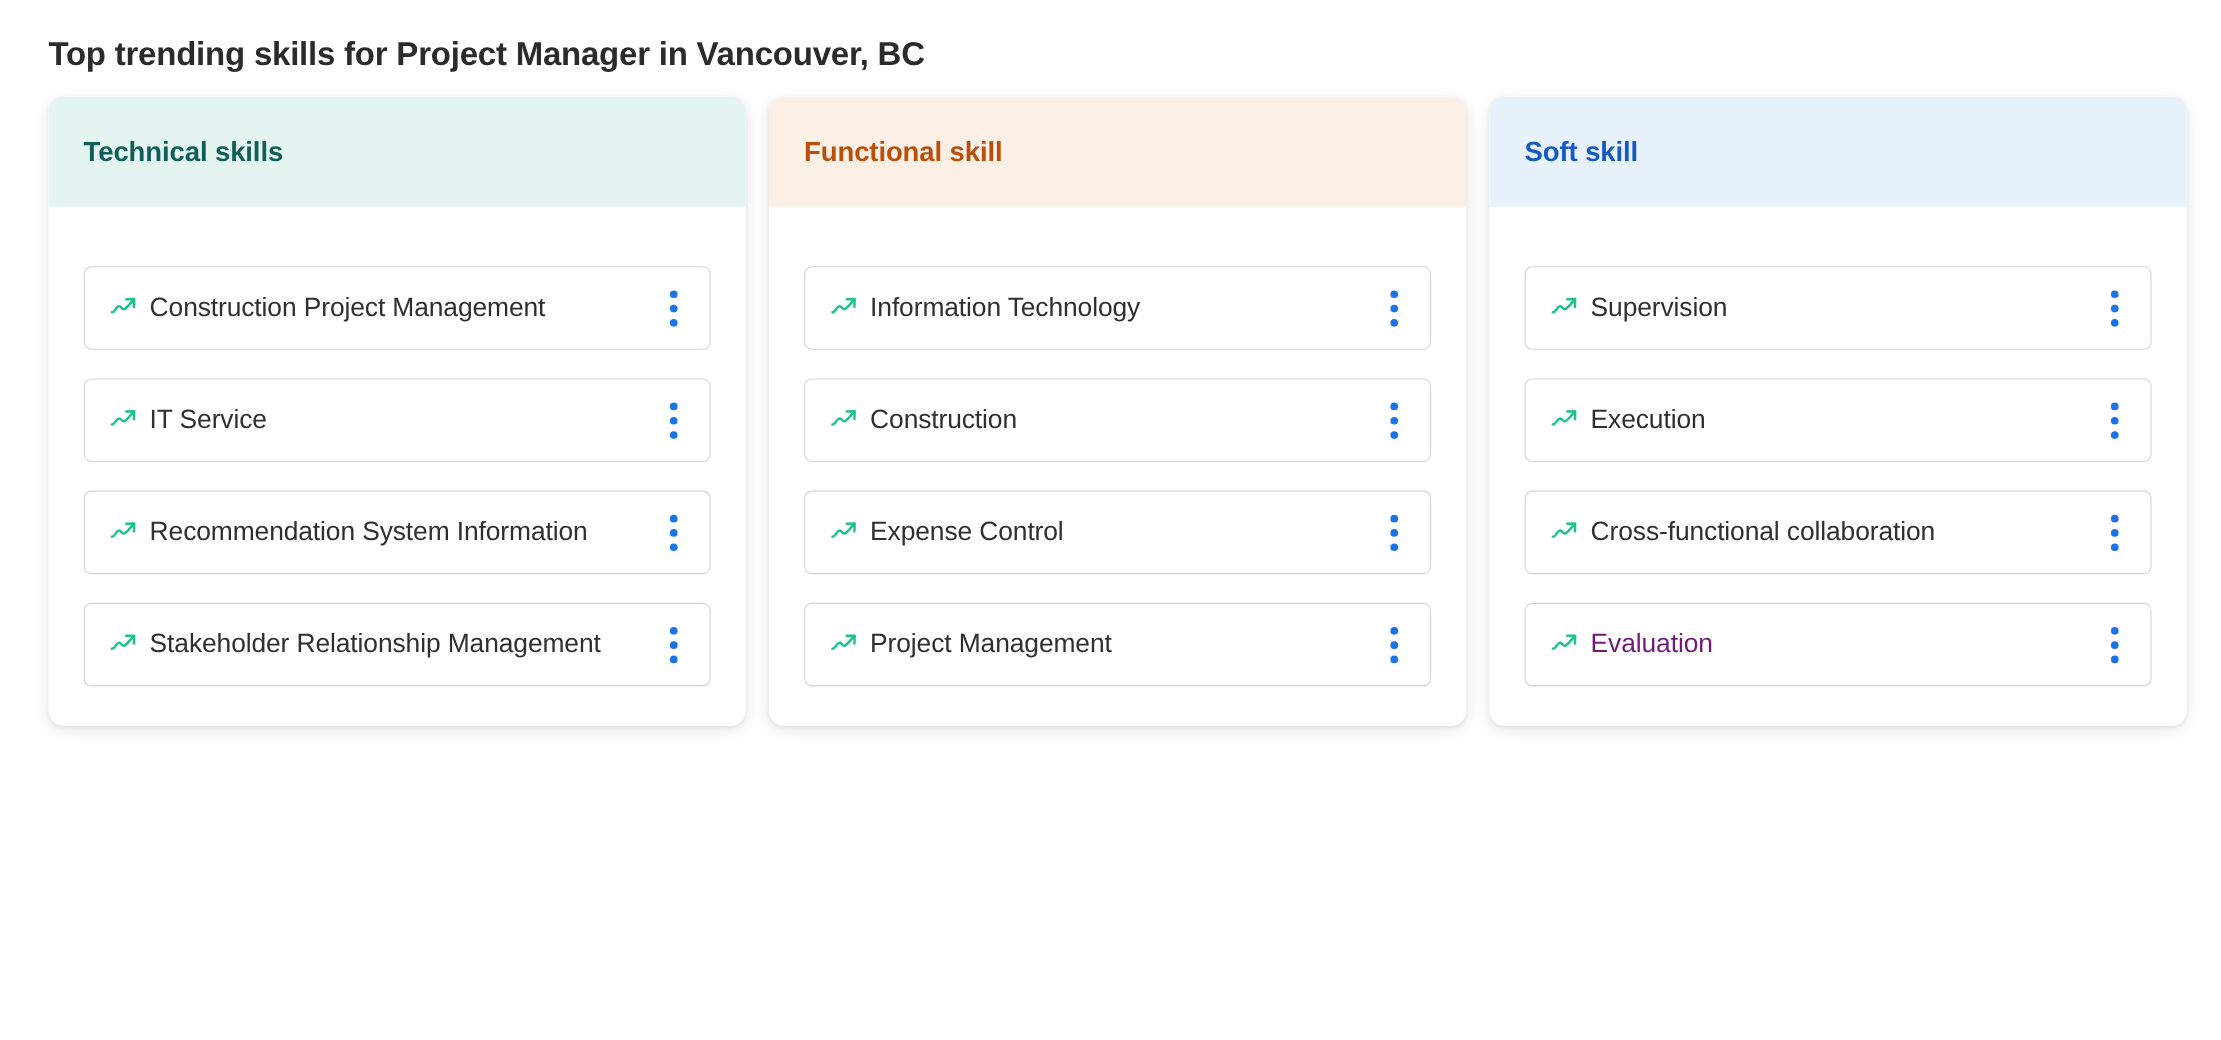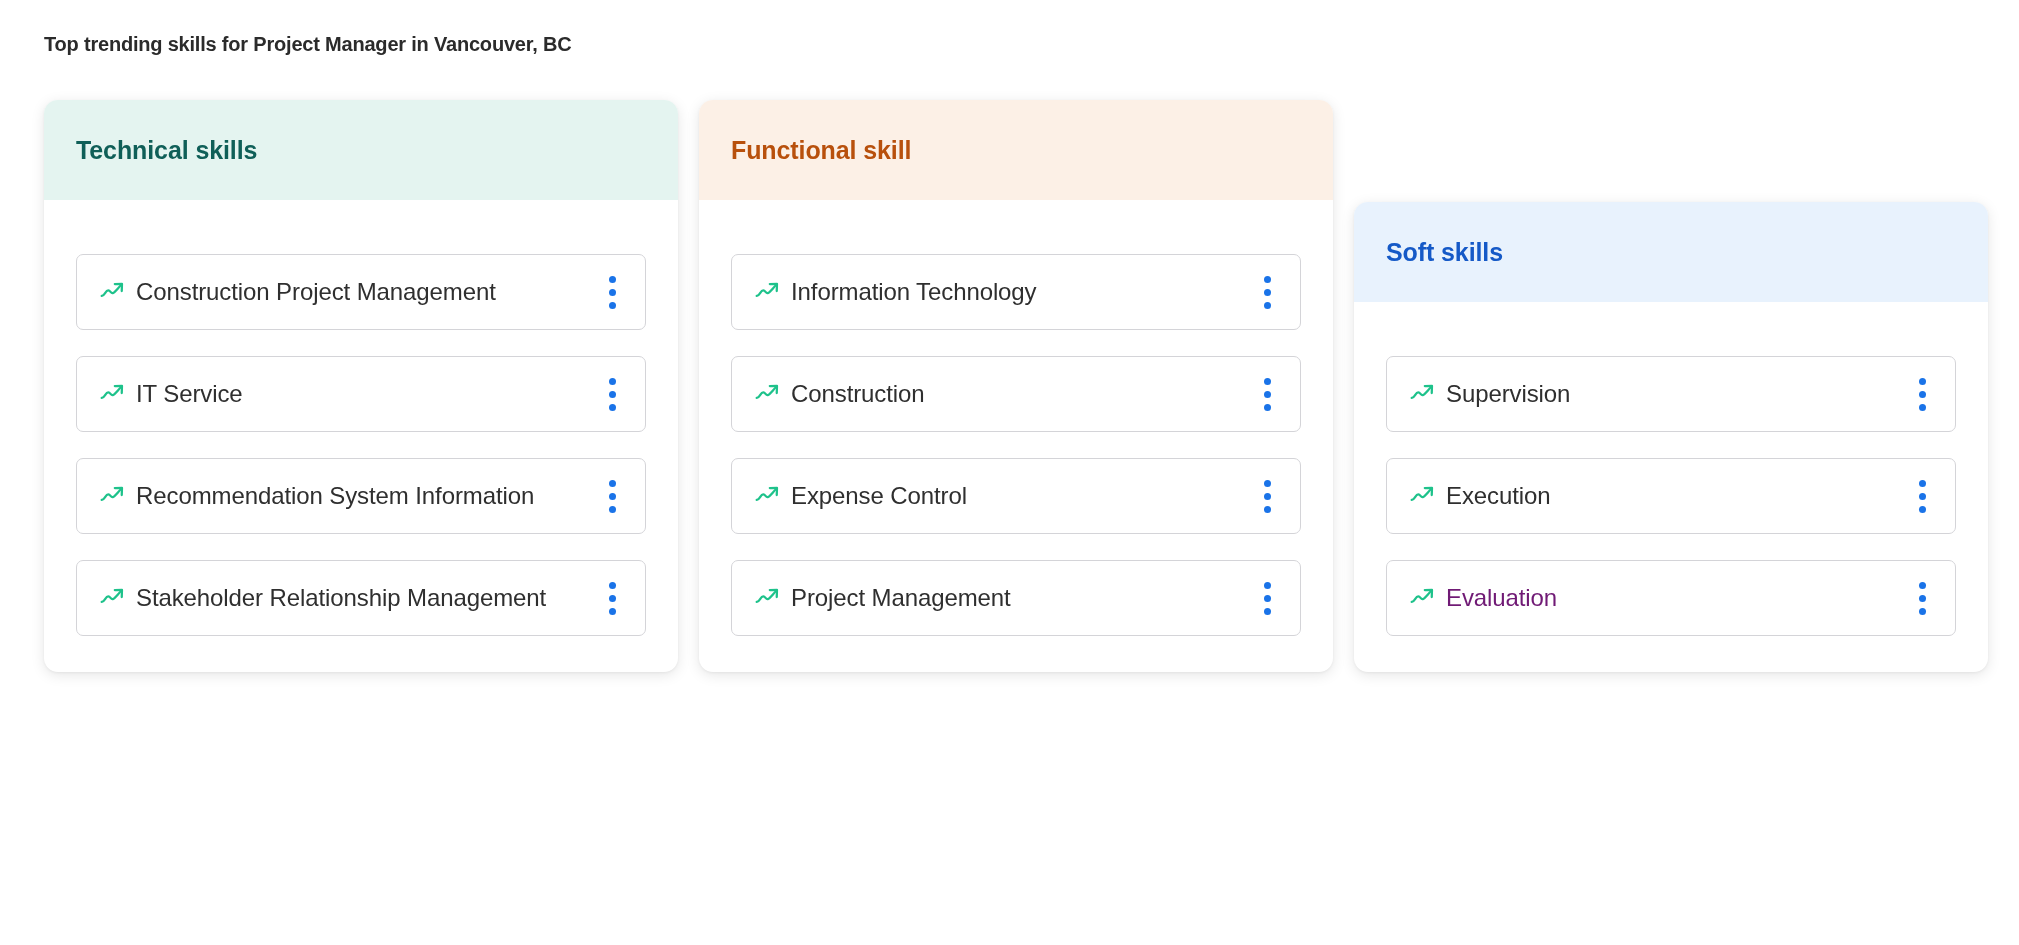--- a/index.html
+++ b/index.html
@@ -18,35 +18,35 @@
     position: relative;
     width: 2019px;
     height: 945px;
     background: #ffffff;
   }
 
   .page-title {
     position: absolute;
     left: 44px;
     top: 33px;
-    font-size: 20px;
+    font-size: 30px;
     font-weight: bold;
     color: #2b2b2b;
     letter-spacing: -0.2px;
     white-space: nowrap;
   }
 
   .columns {
     position: absolute;
     left: 44px;
-    top: 100px;
+    top: 88px;
     width: 1944px;
     display: flex;
     gap: 21px;
-    align-items: flex-end;
+    align-items: center;
   }
 
   .skill-card {
     flex: 1 1 0;
     background: #ffffff;
     border-radius: 14px;
     box-shadow: 0 3px 14px rgba(0,0,0,0.10), 0 1px 3px rgba(0,0,0,0.05);
     overflow: hidden;
     display: flex;
     flex-direction: column;
@@ -257,21 +257,21 @@
             <div class="kebab-menu">
               <span class="kebab-dot" style="background: rgb(26, 115, 232);"></span>
               <span class="kebab-dot" style="background: rgb(26, 115, 232);"></span>
               <span class="kebab-dot" style="background: rgb(26, 115, 232);"></span>
             </div>
           </div>
         </div>
       </div>
       <div class="skill-card">
         <div class="card-header" style="background: rgb(232, 242, 253);">
-          <div class="card-header-title" style="color: rgb(21, 89, 199);">Soft skills</div>
+          <div class="card-header-title" style="color: rgb(21, 89, 199);">Soft skill</div>
         </div>
         <div class="card-body">
           <div class="skill-item" style="border-color: rgb(212, 212, 216);">
             <div class="skill-item-left">
               <svg class="trend-icon" viewBox="0 0 24 24" fill="none" xmlns="http://www.w3.org/2000/svg">
                 <path d="M2.5 16.5 C5.2 16.8 6.0 11.2 8.6 11.4 C10.6 11.6 10.9 14.4 12.7 13.9 C15.2 13.2 17.3 9.3 20.6 6.2" stroke="#1ec28b" stroke-width="2.1" stroke-linecap="round" stroke-linejoin="round"></path>
                 <path d="M14.6 5.6 L21.2 5.4 L21.0 12.0" stroke="#1ec28b" stroke-width="2.1" stroke-linecap="round" stroke-linejoin="round"></path>
               </svg>
               <span class="skill-label" style="color: rgb(47, 47, 47);">Supervision</span>
             </div>
@@ -281,20 +281,34 @@
               <span class="kebab-dot" style="background: rgb(26, 115, 232);"></span>
             </div>
           </div>
           <div class="skill-item" style="border-color: rgb(212, 212, 216);">
             <div class="skill-item-left">
               <svg class="trend-icon" viewBox="0 0 24 24" fill="none" xmlns="http://www.w3.org/2000/svg">
                 <path d="M2.5 16.5 C5.2 16.8 6.0 11.2 8.6 11.4 C10.6 11.6 10.9 14.4 12.7 13.9 C15.2 13.2 17.3 9.3 20.6 6.2" stroke="#1ec28b" stroke-width="2.1" stroke-linecap="round" stroke-linejoin="round"></path>
                 <path d="M14.6 5.6 L21.2 5.4 L21.0 12.0" stroke="#1ec28b" stroke-width="2.1" stroke-linecap="round" stroke-linejoin="round"></path>
               </svg>
               <span class="skill-label" style="color: rgb(47, 47, 47);">Execution</span>
+            </div>
+            <div class="kebab-menu">
+              <span class="kebab-dot" style="background: rgb(26, 115, 232);"></span>
+              <span class="kebab-dot" style="background: rgb(26, 115, 232);"></span>
+              <span class="kebab-dot" style="background: rgb(26, 115, 232);"></span>
+            </div>
+          </div>
+          <div class="skill-item" style="border-color: rgb(212, 212, 216);">
+            <div class="skill-item-left">
+              <svg class="trend-icon" viewBox="0 0 24 24" fill="none" xmlns="http://www.w3.org/2000/svg">
+                <path d="M2.5 16.5 C5.2 16.8 6.0 11.2 8.6 11.4 C10.6 11.6 10.9 14.4 12.7 13.9 C15.2 13.2 17.3 9.3 20.6 6.2" stroke="#1ec28b" stroke-width="2.1" stroke-linecap="round" stroke-linejoin="round"></path>
+                <path d="M14.6 5.6 L21.2 5.4 L21.0 12.0" stroke="#1ec28b" stroke-width="2.1" stroke-linecap="round" stroke-linejoin="round"></path>
+              </svg>
+              <span class="skill-label" style="color: rgb(47, 47, 47);">Cross-functional collaboration</span>
             </div>
             <div class="kebab-menu">
               <span class="kebab-dot" style="background: rgb(26, 115, 232);"></span>
               <span class="kebab-dot" style="background: rgb(26, 115, 232);"></span>
               <span class="kebab-dot" style="background: rgb(26, 115, 232);"></span>
             </div>
           </div>
           <div class="skill-item" style="border-color: rgb(212, 212, 216);">
             <div class="skill-item-left">
               <svg class="trend-icon" viewBox="0 0 24 24" fill="none" xmlns="http://www.w3.org/2000/svg">

